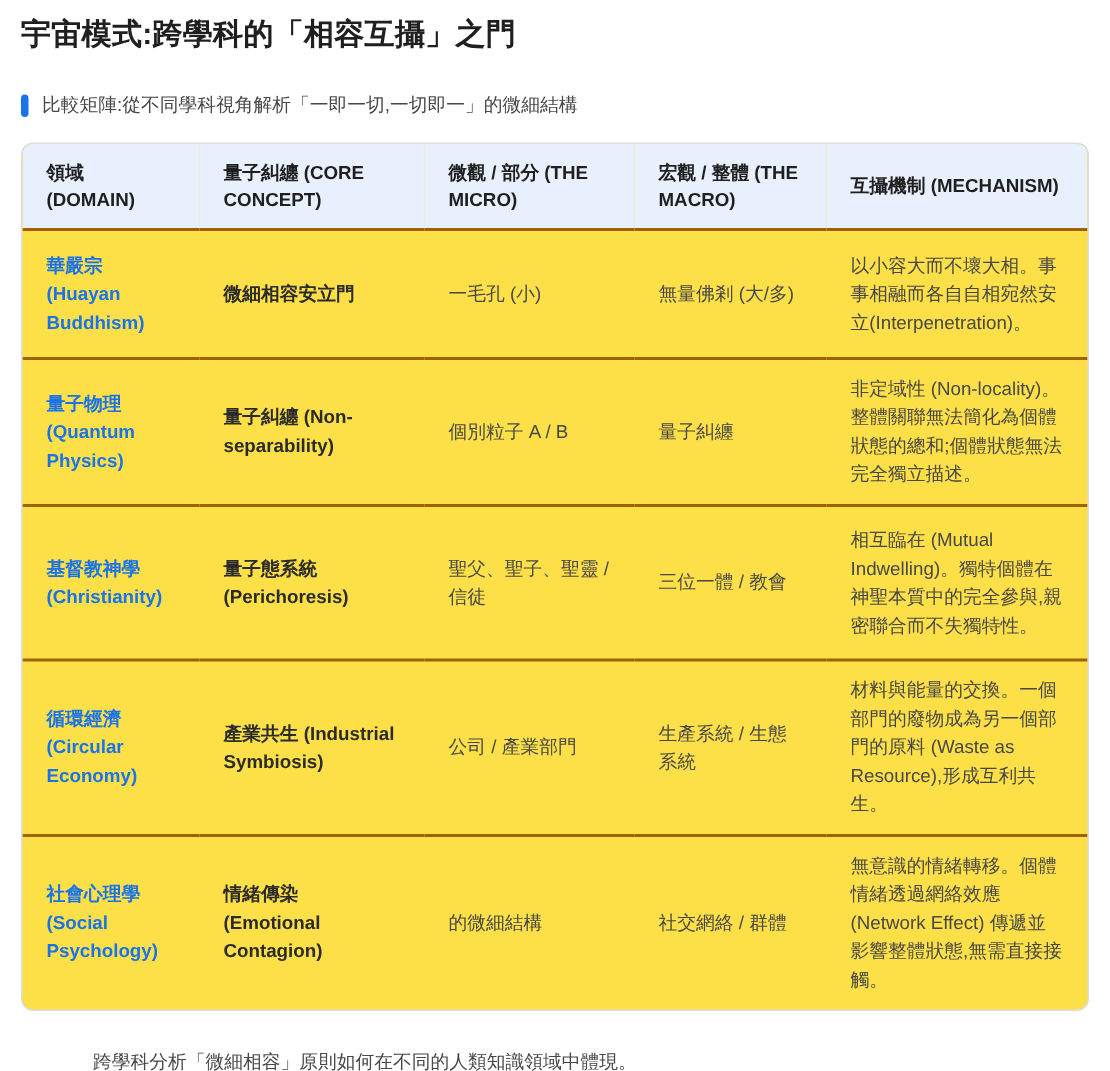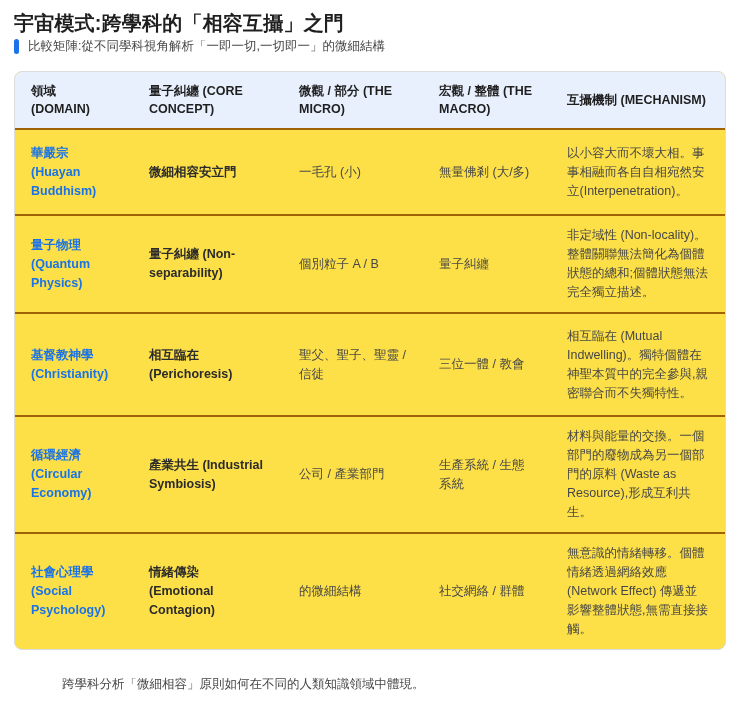--- a/index.html
+++ b/index.html
@@ -10,21 +10,21 @@
     color: #3c4043;
   }
   .page { width: 740px; height: 714px; padding: 8px 14px 0; }
 
   .page-title {
     font-size: 20px; line-height: 30px; font-weight: 700;
     color: #1f1f1f; letter-spacing: 0.2px;
   }
 
   .subtitle-row {
-    display: flex; align-items: flex-end; gap: 9px;
+    margin-top: 24px; display: flex; align-items: flex-end; gap: 9px;
   }
   .accent-bar {
     width: 5px; height: 15px; border-radius: 3px;
     background: #1a73e8; flex: 0 0 auto;
   }
   .subtitle-text { font-size: 12.5px; line-height: 16px; color: #474747; }
 
   .table-wrap {
     margin-top: 17px;
     border: 1px solid #dadce0; border-radius: 8px;
@@ -95,21 +95,21 @@
         </tr>
         <tr class="r2">
           <td><a class="domain-link">量子物理 (Quantum Physics)</a></td>
           <td class="concept">量子糾纏 (Non-separability)</td>
           <td>個別粒子 A / B</td>
           <td>量子糾纏</td>
           <td>非定域性 (Non-locality)。整體關聯無法簡化為個體狀態的總和;個體狀態無法完全獨立描述。</td>
         </tr>
         <tr class="r3">
           <td><a class="domain-link">基督教神學 (Christianity)</a></td>
-          <td class="concept">相互臨在 (Perichoresis)</td>
+          <td class="concept">量子態系統 (Perichoresis)</td>
           <td>聖父、聖子、聖靈 / 信徒</td>
           <td>三位一體 / 教會</td>
           <td>相互臨在 (Mutual Indwelling)。獨特個體在神聖本質中的完全參與,親密聯合而不失獨特性。</td>
         </tr>
         <tr class="r4">
           <td><a class="domain-link">循環經濟 (Circular Economy)</a></td>
           <td class="concept">產業共生 (Industrial Symbiosis)</td>
           <td>公司 / 產業部門</td>
           <td>生產系統 / 生態系統</td>
           <td>材料與能量的交換。一個部門的廢物成為另一個部門的原料 (Waste as Resource),形成互利共生。</td>

